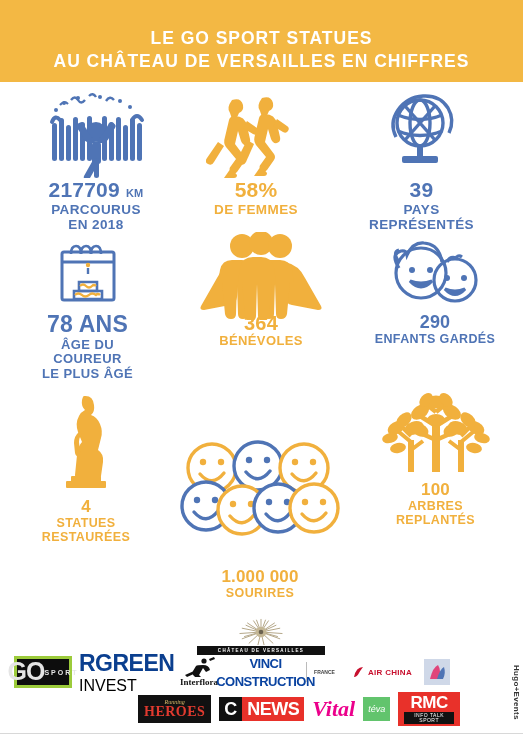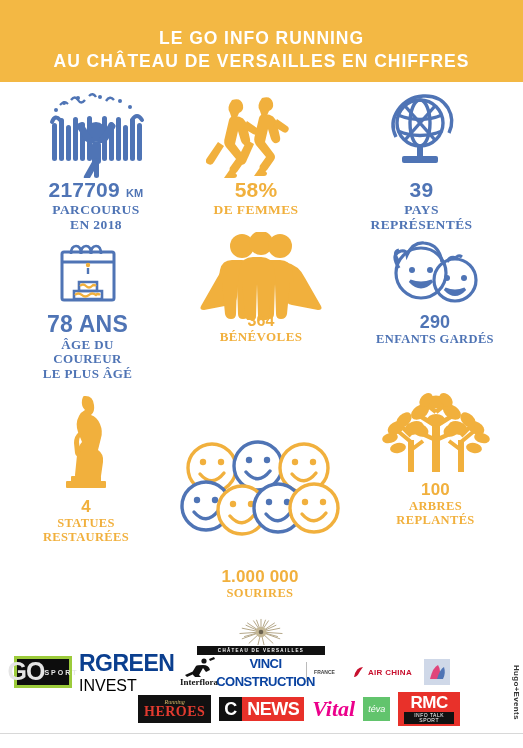--- a/index.html
+++ b/index.html
@@ -48,21 +48,20 @@
   .big {
     font-weight: bold;
     letter-spacing: 0.01em;
     display: block;
   }
   .sub {
     font-weight: bold;
     letter-spacing: 0.03em;
     display: block;
     text-transform: uppercase;
-    font-family: Liberation Serif, serif;
   }
   .blue .big, .blue .sub { color: #4f74b5; }
   .yellow .big, .yellow .sub { color: #f1b03d; }
   .unit { font-size: 11px; font-weight: bold; letter-spacing: .02em; }
 
   
   .r1 { height: 150px; align-items: flex-start; }
   .r1 .c1 { width: 192px; }
   .r1 .c2 { width: 128px; }
   .r1 .c3 { width: 203px; }
@@ -71,21 +70,21 @@
   .r1 .sub { font-size: 13.5px; }
 
   
   .r2 { height: 152px; align-items: flex-start; }
   .r2 .c1 { width: 175px; }
   .r2 .c2 { width: 172px; }
   .r2 .c3 { width: 176px; }
   .r2 .icon-wrap { height: 72px; }
   .r2 .big { font-size: 23px; }
   .r2 .sub { font-size: 13px; }
-  .r2 .c2 .big { font-size: 16px; }
+  .r2 .c2 .big { font-size: 20px; }
   .r2 .c2 .sub { font-size: 13px; }
   .r2 .c3 .big { font-size: 18px; }
   .r2 .c3 .sub { font-size: 12.5px; }
 
   
   .r3 { height: 172px; align-items: flex-start; }
   .r3 .c1 { width: 172px; }
   .r3 .c2 { width: 176px; gap: 24px; }
   .r3 .c3 { width: 175px; }
   .r3 .big { font-size: 17px; }
@@ -158,21 +157,21 @@
     letter-spacing: .3px;
   }
   .bottom-rule { position:absolute; left:0; right:0; bottom:14px; height:1px; background:#d8d8d8; }
 </style>
 </head>
 <body>
 
 <div class="page">
 
   <div class="header">
-    <div class="header-line l1">LE GO INFO RUNNING</div>
+    <div class="header-line l1">LE GO SPORT STATUES</div>
     <div class="header-line l2">AU CHÂTEAU DE VERSAILLES EN CHIFFRES</div>
   </div>
 
   <div class="stats">
 
     <div class="row r1">
 
       <div class="cell c1 blue">
         <div class="icon-wrap">
           <svg width="108" height="86" viewBox="0 0 108 86">

